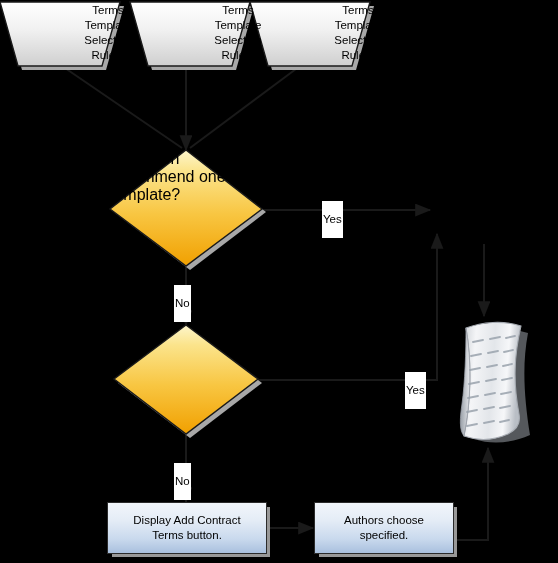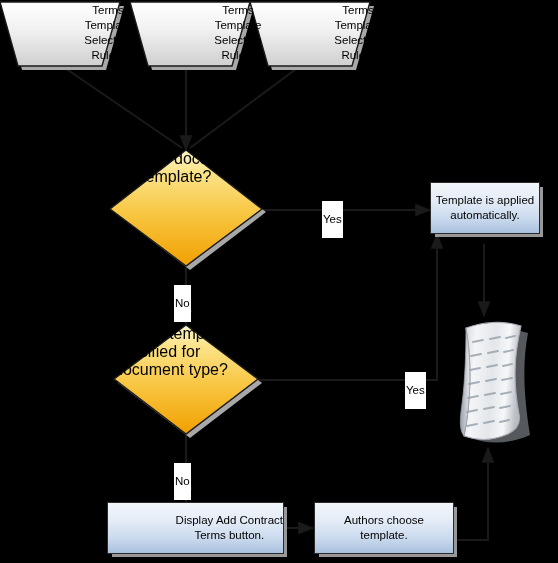--- a/index.html
+++ b/index.html
@@ -200,40 +200,31 @@
 Rule 2</div>
   </div>
   <div class="node trap" style="left:250px; top:0px;">
     <div class="trap-label">Terms
 Template
 Selection
 Rule 3</div>
   </div>
 
   <div class="node" style="left:110px; top:150px; width:152px; height:116px;">
-    <div class="dia-label" style="top:43px;">Do rules document
+    <div class="dia-label" style="top:43px;">Do button recommend
 one template?</div>
   </div>
-  <div class="node" style="left:114px; top:325px; width:144px; height:109px;">
-    <div class="dia-label" style="top:32px;">Default template
-specified for
-document type?</div>
-  </div>
-
-  <div class="node rect" style="left:430px; top:182px; width:110px; height:52px;">
-    <div class="rect-label">Template is applied
-automatically.</div>
-  </div>
-  <div class="node rect" style="left:107px; top:502px; width:177px; height:52px;justify-content:flex-end;">
+
+  <div class="node rect" style="left:107px; top:502px; width:160px; height:52px;">
     <div class="rect-label">Display Add Contract
 Terms button.</div>
   </div>
   <div class="node rect" style="left:314px; top:502px; width:140px; height:52px;">
     <div class="rect-label">Authors choose
-template.</div>
+specified.</div>
   </div>
 
   <div class="edge-label" style="left:322px; top:201px;">Yes</div>
   <div class="edge-label" style="left:174px; top:285px;">No</div>
   <div class="edge-label" style="left:405px; top:372px;">Yes</div>
   <div class="edge-label" style="left:174px; top:463px;">No</div>
 
 </div>
 
 </body></html>

